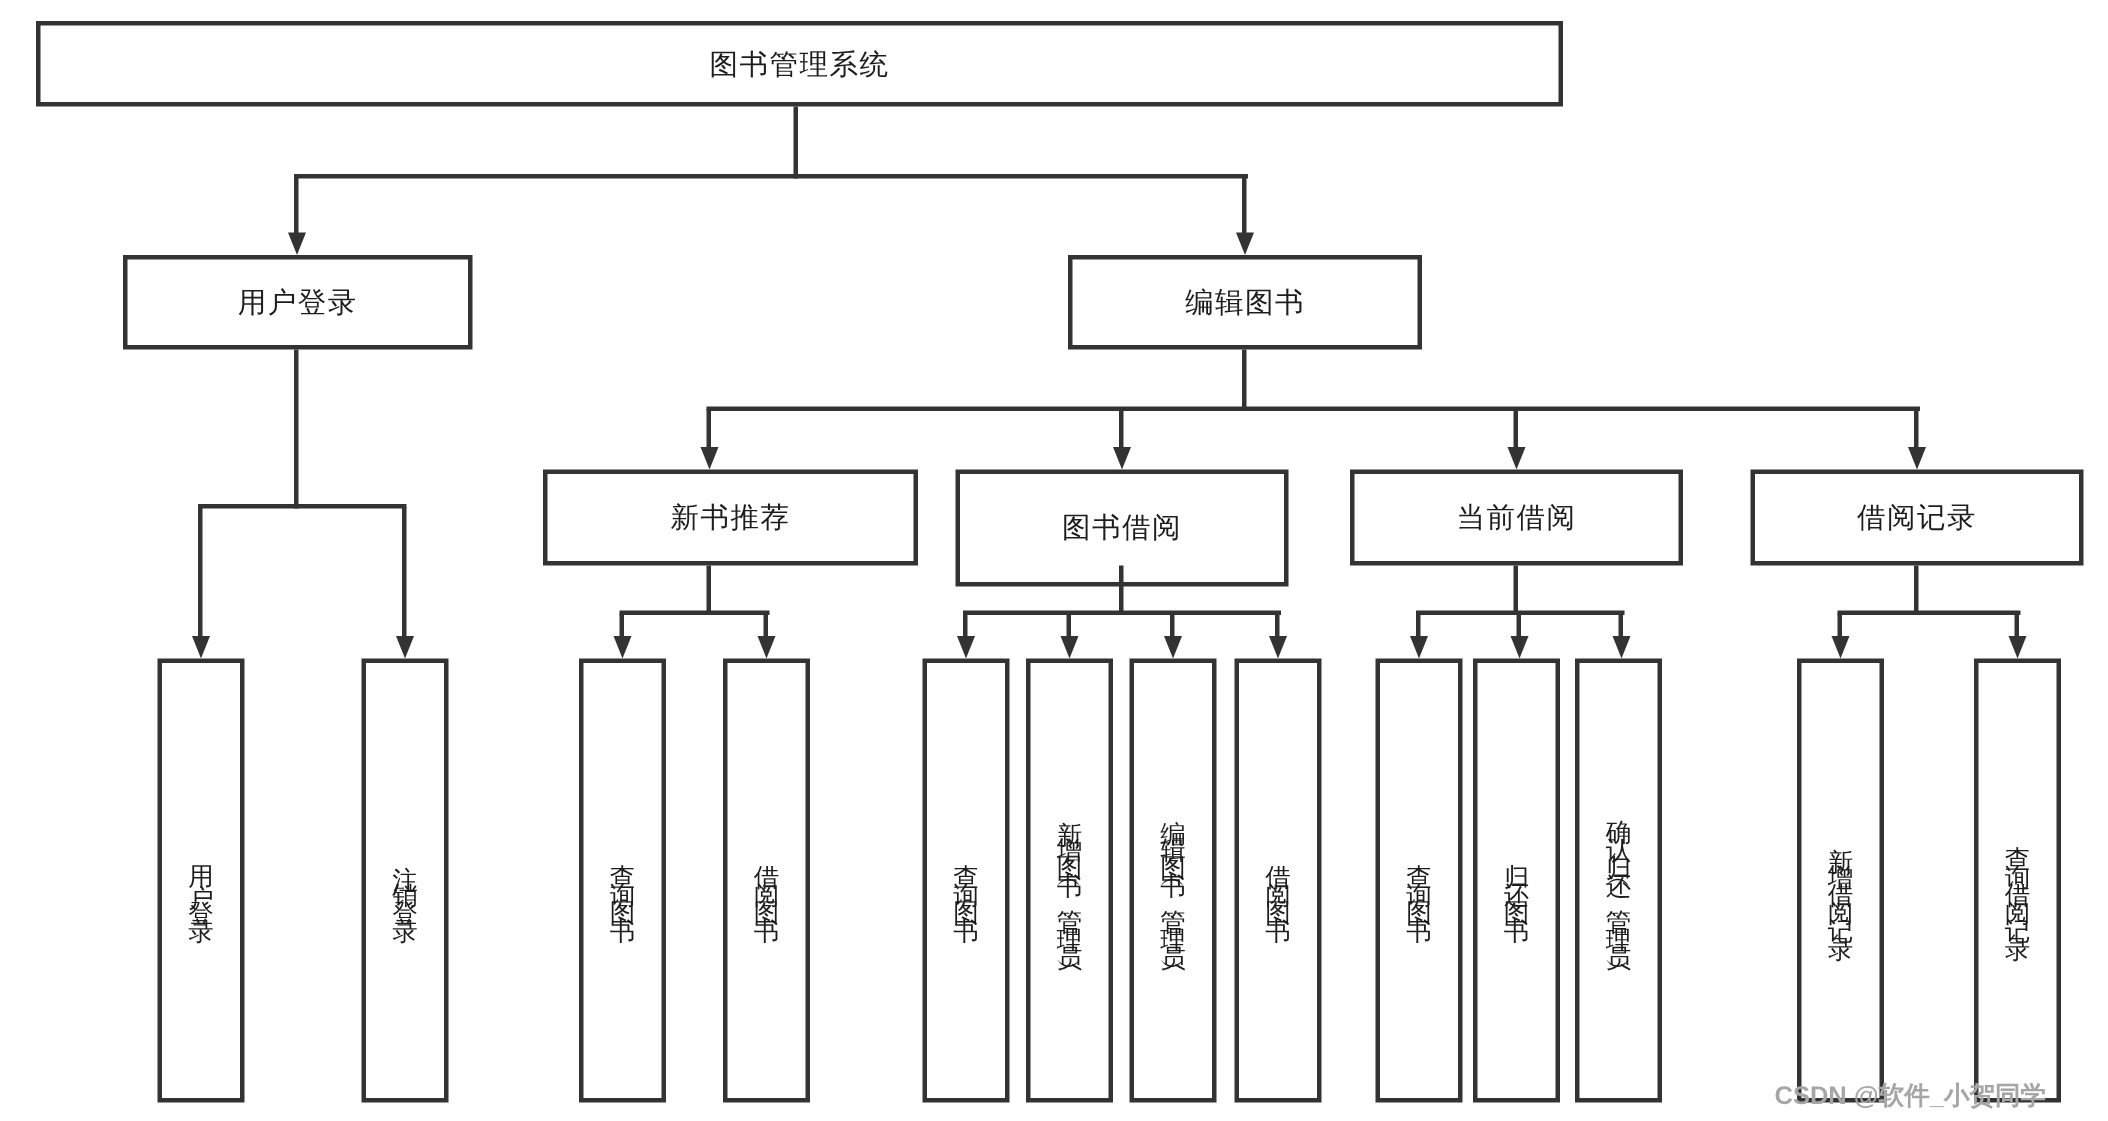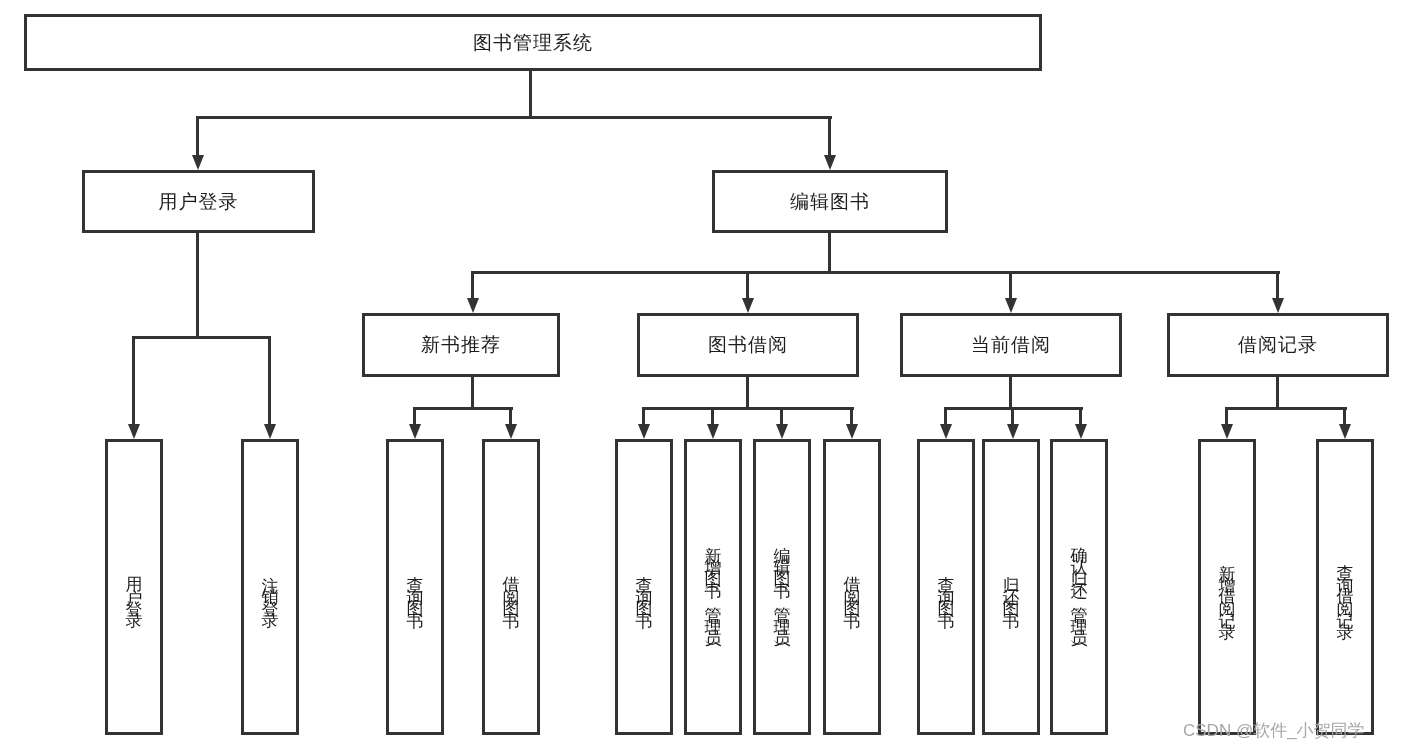--- a/index.html
+++ b/index.html
@@ -48,20 +48,21 @@
     border-right:6px solid transparent;
     border-top:15px solid var(--line);
   }
   #watermark{
     position:absolute;
     left:1183px;top:719px;
     font-size:17px;
     color:var(--watermark);
     white-space:nowrap;
     z-index:5;
+    font-weight:bold;
   }
 </style>
 </head>
 <body>
 
 <div id="canvas">
 
   <div class="box h" style="left:24px;top:14px;width:1018px;height:57px">
     <span>图书管理系统</span>
   </div>
@@ -91,24 +92,24 @@
   <div class="ln lnh" style="left:471px;top:271px;width:809px"></div>
   <div class="ln lnv" style="left:471px;top:273px;height:26px"></div>
   <div class="arw" style="left:467px;top:298px"></div>
   <div class="ln lnv" style="left:746px;top:273px;height:26px"></div>
   <div class="arw" style="left:742px;top:298px"></div>
   <div class="ln lnv" style="left:1009px;top:273px;height:26px"></div>
   <div class="arw" style="left:1005px;top:298px"></div>
   <div class="ln lnv" style="left:1276px;top:273px;height:26px"></div>
   <div class="arw" style="left:1272px;top:298px"></div>
 
-  <div class="box h" style="left:362px;top:313px;width:198px;height:64px">
+  <div class="box h" style="left:362px;top:313px;width:250px;height:64px">
     <span>新书推荐</span>
   </div>
-  <div class="box h" style="left:637px;top:313px;width:222px;height:64px">
+  <div class="box h" style="left:637px;top:313px;width:222px;height:78px">
     <span>图书借阅</span>
   </div>
   <div class="box h" style="left:1167px;top:313px;width:222px;height:64px">
     <span>借阅记录</span>
   </div>
   <div class="box h" style="left:900px;top:313px;width:222px;height:64px">
     <span>当前借阅</span>
   </div>
 
   <div class="ln lnv" style="left:471px;top:377px;height:33px"></div>

